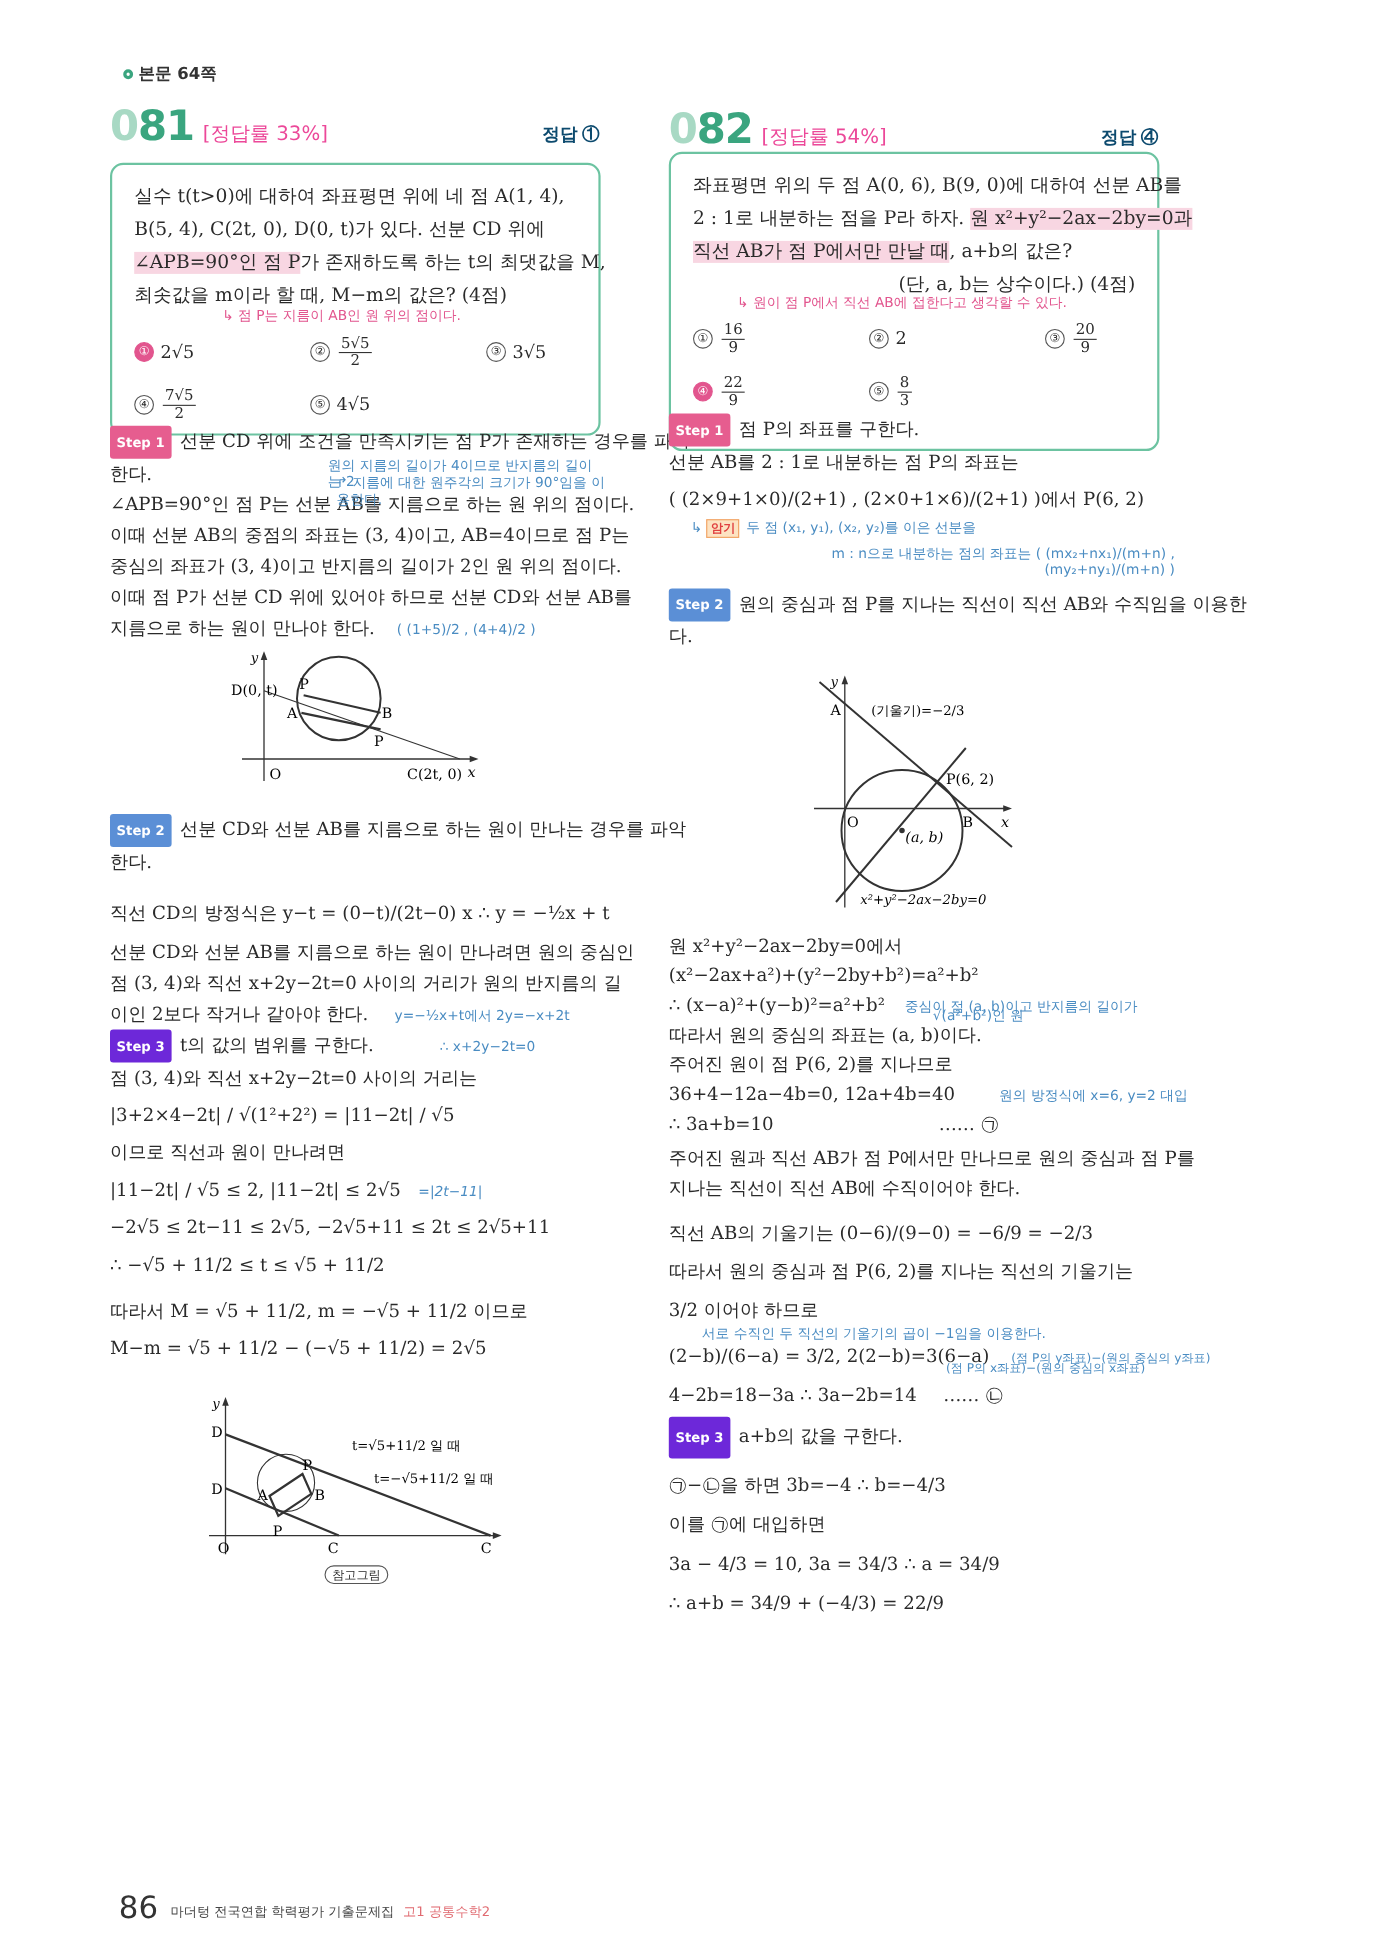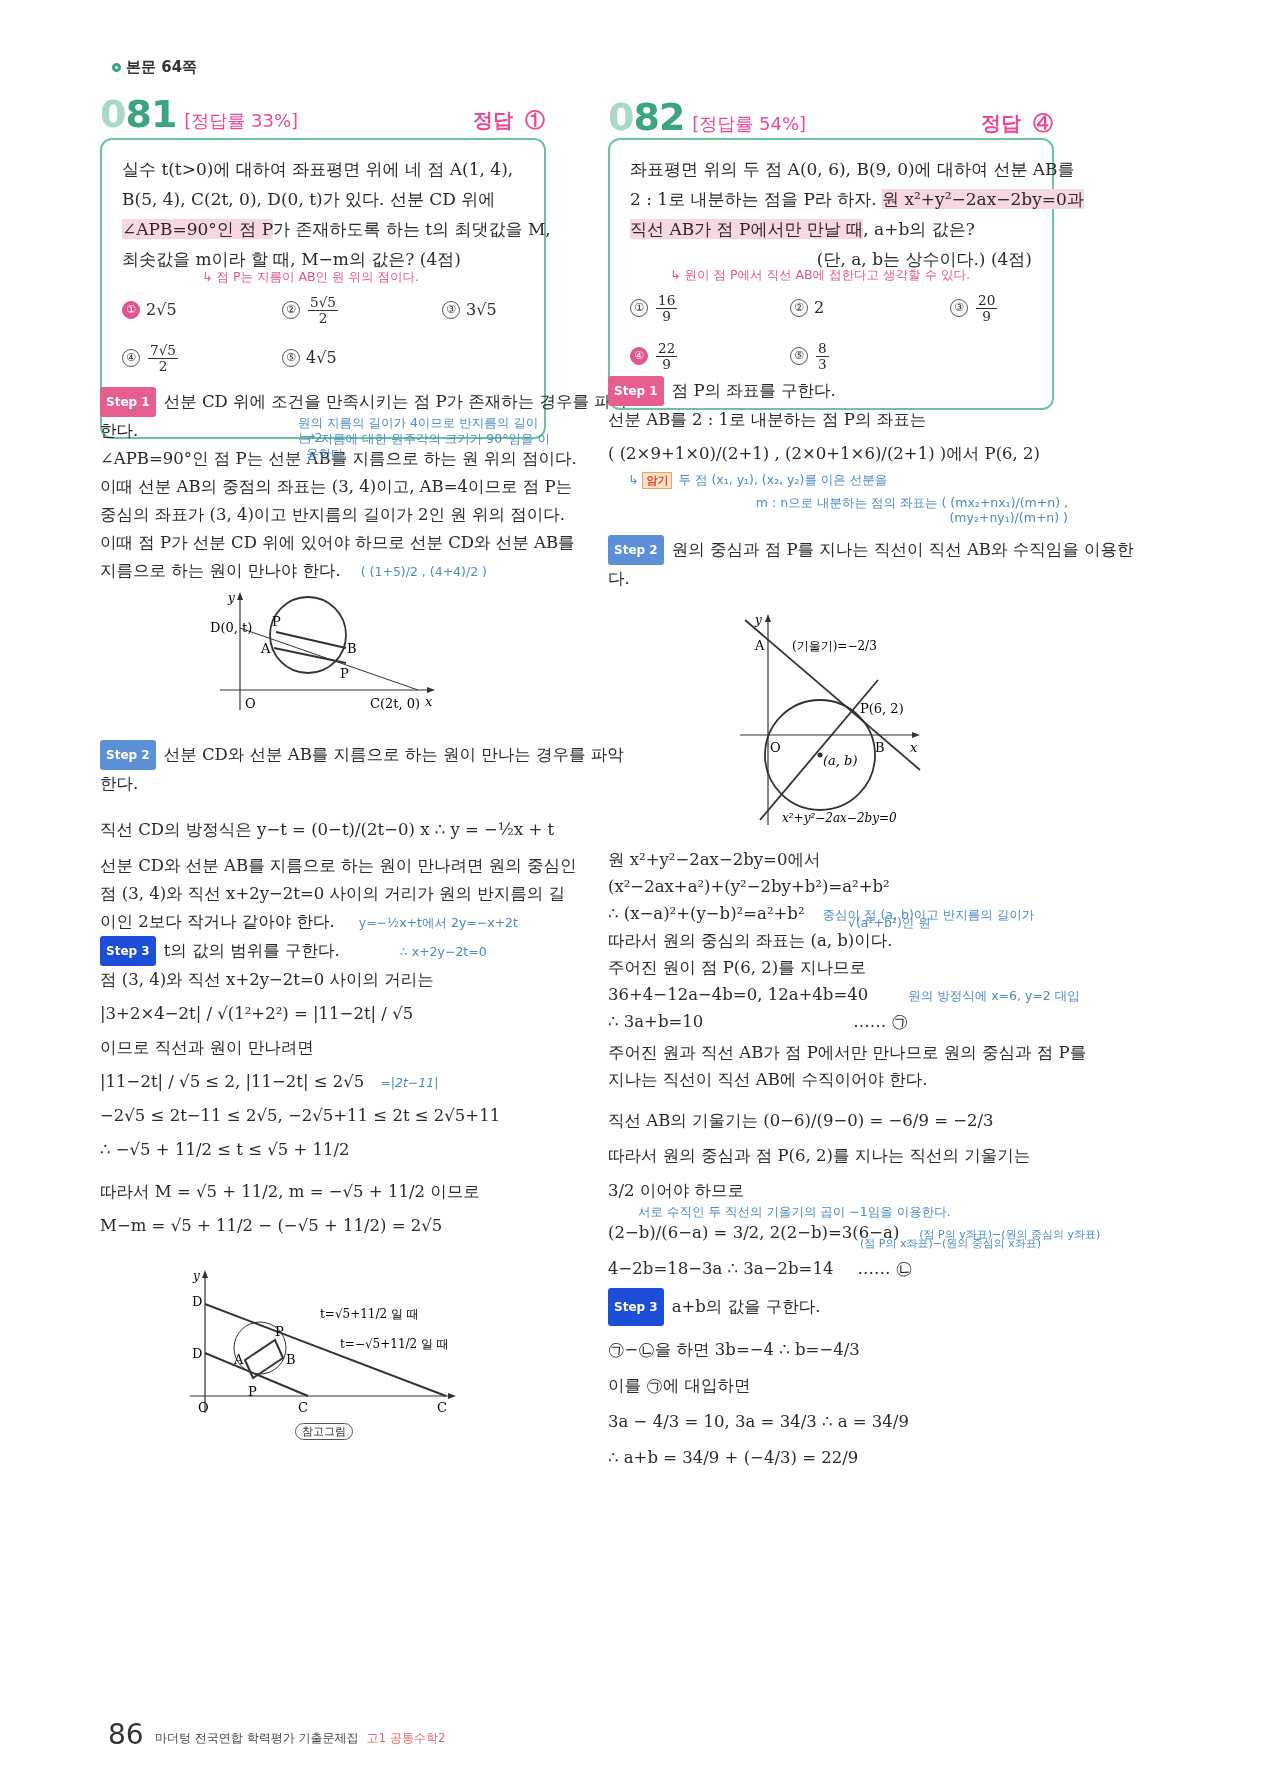--- a/index.html
+++ b/index.html
@@ -4,35 +4,35 @@
 <style>
   html,body{margin:0;padding:0;background:#fff;}
   body{width:1265px;height:1769px;position:relative;overflow:hidden;font-family:"DejaVu Serif","Liberation Serif",serif;color:#2a2a2a;}
   .abs{position:absolute;}
   .ref{left:112px;top:58px;font-size:15px;font-weight:bold;font-family:"DejaVu Sans",sans-serif;color:#333;display:flex;align-items:center;gap:5px;}
   .ref .dot{width:9px;height:9px;border:3px solid #3aa57f;border-radius:50%;box-sizing:border-box;display:inline-block;}
   .qhead{display:flex;align-items:baseline;gap:8px;}
   .qnum{font-family:"DejaVu Sans",sans-serif;font-size:38px;font-weight:bold;color:#3aa57f;letter-spacing:-1px;}
   .qnum .z{color:#a8d9c4;}
   .rate{font-family:"DejaVu Sans",sans-serif;font-size:18px;color:#ec4899;}
-  .ans{font-family:Liberation Mono, monospace;font-size:20px;font-weight:bold;color:#ec4899;}
+  .ans{font-family:Liberation Serif, serif;font-size:16px;font-weight:bold;color:#0c4a6e;}
   .qbox{border:2px solid #6cc3a1;border-radius:12px;box-sizing:border-box;padding:14px 20px;font-size:17px;line-height:30px;}
   .hl{background:#f8d6e2;}
   .pinknote{color:#e2558e;font-size:12.5px;font-family:"DejaVu Sans",sans-serif;line-height:14px;}
   .bluenote{color:#4a8cc2;font-size:12.5px;font-family:"DejaVu Sans",sans-serif;line-height:15px;}
   .choices{display:grid;grid-template-columns:160px 160px 160px;row-gap:8px;margin-top:6px;}
   .choice{display:flex;align-items:center;gap:6px;font-size:16px;height:40px;}
   .circ{display:inline-flex;width:16px;height:16px;border:1px solid #555;border-radius:50%;font-size:11px;align-items:center;justify-content:center;font-family:"DejaVu Sans",sans-serif;}
   .circ.chk{background:#e2558e;color:#fff;border-color:#e2558e;}
   .frac{display:inline-flex;flex-direction:column;align-items:center;vertical-align:middle;font-size:0.85em;line-height:1.1;margin:0 2px;}
   .frac .n{border-bottom:1px solid #333;padding:0 2px;}
   .step{display:inline-block;font-family:"DejaVu Sans",sans-serif;font-size:12px;font-weight:bold;color:#fff;padding:1px 6px;border-radius:3px;margin-right:8px;vertical-align:middle;}
   .s1{background:#e65d8f;}
   .s2{background:#5b8fd6;}
-  .s3{background:#1d4ed8;}
+  .s3{background:#6d28d9;}
   .body{font-size:16.5px;line-height:28px;}
   .line{white-space:nowrap;}
   .amgi{display:inline-block;background:#fde3c2;border:1px solid #f0a060;color:#e04040;font-size:11px;padding:0 3px;font-weight:bold;margin-right:6px;}
   .foot-num{left:108px;top:1718px;font-family:"DejaVu Sans",sans-serif;font-size:28px;color:#333;}
   .foot-text{left:155px;top:1730px;font-family:"DejaVu Sans",sans-serif;font-size:12px;color:#444;}
   .foot-sub{color:#e06a70;margin-left:8px;}
   .refpic{display:inline-block;border:1px solid #555;border-radius:10px;padding:0 6px;font-size:11px;font-family:"DejaVu Sans",sans-serif;}
 </style>
 </head>
 <body>
@@ -41,21 +41,21 @@
   <span class="dot"></span>
   <span>본문 64쪽</span>
 </div>
 
 <div class="abs qhead" style="left:100px;top:92px;width:445px;justify-content:space-between;">
   <span class="qnum"><span class="z">0</span><span>81</span></span>
   <span class="rate">[정답률 33%]</span>
   <span class="ans" style="margin-left:auto;">정답 ①</span>
 </div>
 
-<div class="abs qbox" style="left:100px;top:138px;width:446px;height:301px;">
+<div class="abs qbox" style="left:100px;top:148px;width:446px;height:248px;">
   <div class="line">실수 t(t&gt;0)에 대하여 좌표평면 위에 네 점 A(1, 4),</div>
   <div class="line">B(5, 4), C(2t, 0), D(0, t)가 있다. 선분 CD 위에</div>
   <div class="line"><span class="hl">∠APB=90°인 점 P</span><span>가 존재하도록 하는 t의 최댓값을 M,</span></div>
   <div class="line">최솟값을 m이라 할 때, M−m의 값은? (4점)</div>
   <div class="pinknote" style="margin-left:80px;margin-top:-4px;">↳ <span>점 P는 지름이 AB인 원 위의 점이다.</span></div>
   <div class="choices">
     <div class="choice">
         <span class="circ chk">①</span>
         <span>2√5</span>
       </div>

